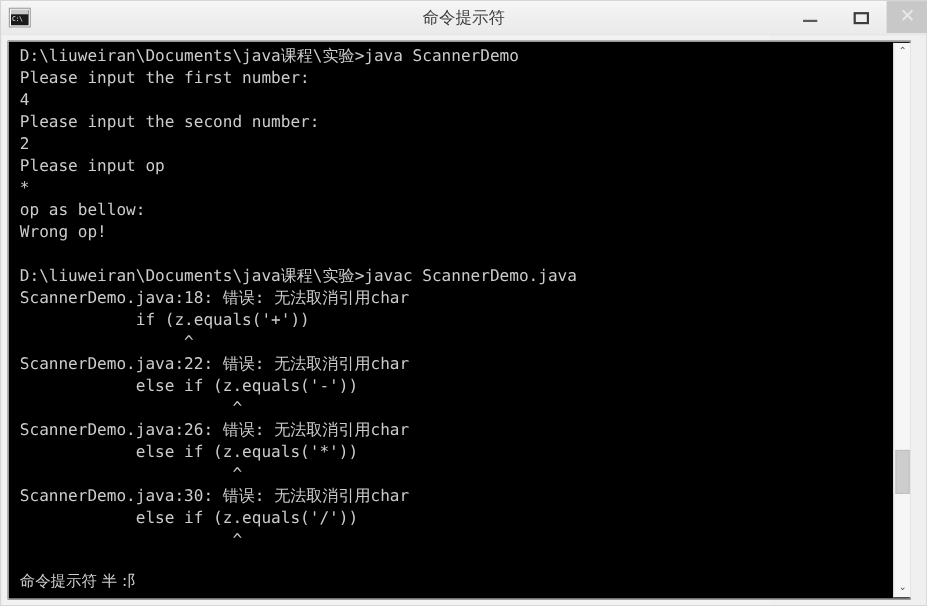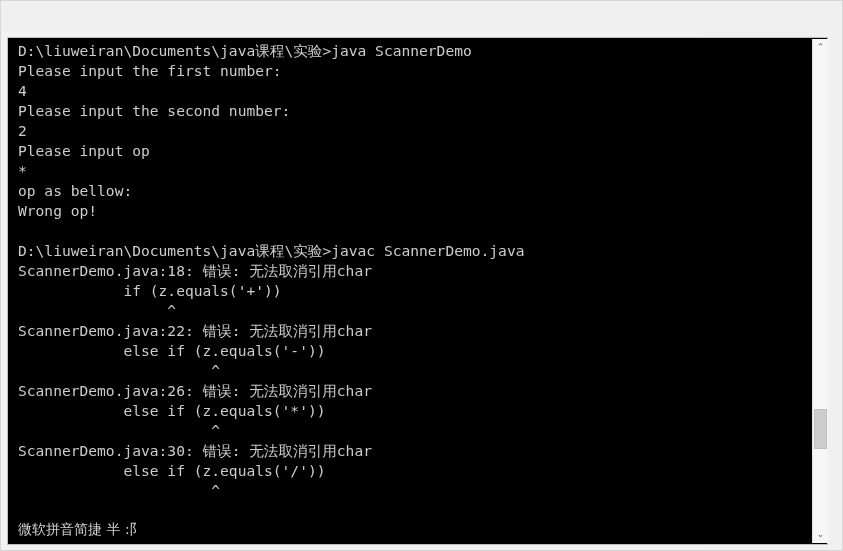--- a/index.html
+++ b/index.html
@@ -200,20 +200,44 @@
     background: #cdcdcd;
     border: 1px solid #c0c0c0;
     box-sizing: border-box;
   }
 </style>
 </head>
 <body>
 
 <div id="window">
 
+  <div id="titlebar">
+
+    <div id="app-icon">
+      <div class="scr">
+        <div class="bar"></div>
+        <div class="txt">C:\</div>
+      </div>
+    </div>
+
+    <div id="title-text">命令提示符</div>
+
+    <div class="winbtn" id="btn-min">
+      <div class="glyph-min"></div>
+    </div>
+
+    <div class="winbtn" id="btn-max">
+      <div class="glyph-max"></div>
+    </div>
+
+    <div class="winbtn" id="btn-close">
+      <div class="glyph-close">✕</div>
+    </div>
+
+  </div>
 
   <div id="client">
 
     <div id="console-frame">
 
       <div id="console">
         <pre id="console-text">D:\liuweiran\Documents\java课程\实验&gt;java ScannerDemo
 Please input the first number:
 4
 Please input the second number:
@@ -229,21 +253,21 @@
                  ^
 ScannerDemo.java:22: 错误: 无法取消引用char
             else if (z.equals('-'))
                       ^
 ScannerDemo.java:26: 错误: 无法取消引用char
             else if (z.equals('*'))
                       ^
 ScannerDemo.java:30: 错误: 无法取消引用char
             else if (z.equals('/'))
                       ^</pre>
-        <div id="ime-status">微软拼音简捷 半 :阝</div>
+        <div id="ime-status">命令提示符 半 :阝</div>
       </div>
 
       <div id="scrollbar">
         <div class="sb-arrow" id="sb-up">⌃</div>
         <div id="sb-thumb"></div>
         <div class="sb-arrow" id="sb-down">⌄</div>
       </div>
 
     </div>
   </div>

